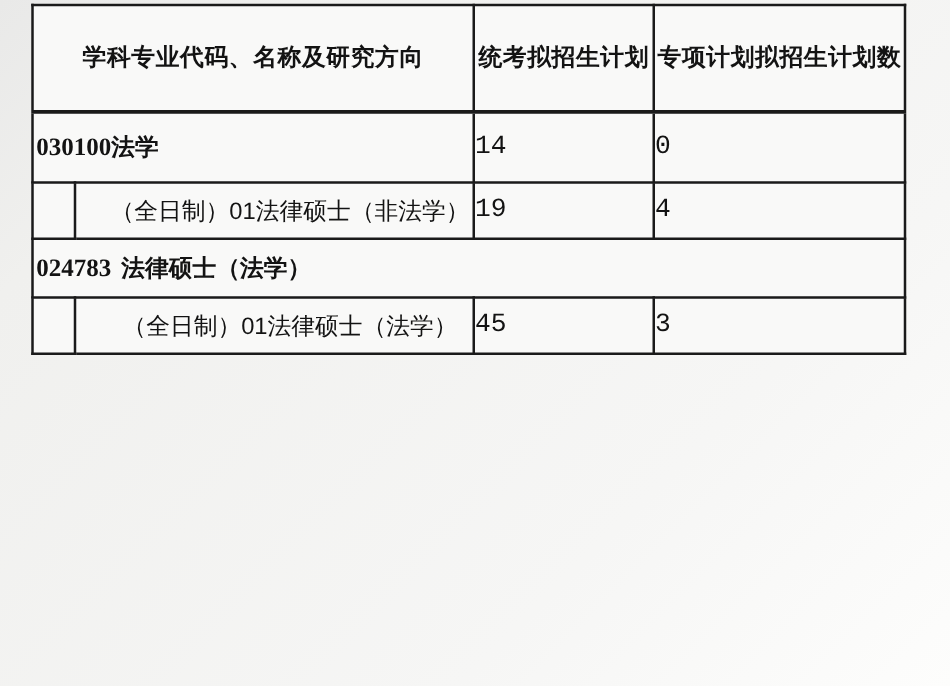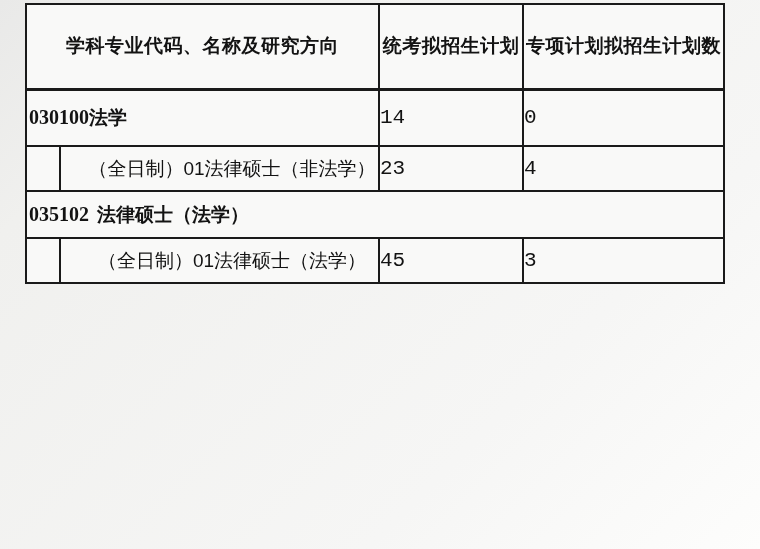--- a/index.html
+++ b/index.html
@@ -76,26 +76,26 @@
       <tr class="code-row">
         <td colspan="2" class="name-cell"><span class="code">030100</span><span class="cname">法学</span></td>
         <td class="num-cell">14</td>
         <td class="num-cell">0</td>
       </tr>
 
 
       <tr class="sub-row">
         <td class="indent-cell"></td>
         <td class="sub-label-cell">（全日制）01法律硕士（非法学）</td>
-        <td class="num-cell">23</td>
+        <td class="num-cell">19</td>
         <td class="num-cell">4</td>
       </tr>
 
       <tr class="group-row">
-        <td colspan="4" class="name-cell"><span class="code">035102</span><span class="cname">法律硕士（法学）</span></td>
+        <td colspan="4" class="name-cell"><span class="code">024783</span><span class="cname">法律硕士（法学）</span></td>
       </tr>
 
       <tr class="sub-row">
         <td class="indent-cell"></td>
         <td class="sub-label-cell">（全日制）01法律硕士（法学）</td>
         <td class="num-cell">45</td>
         <td class="num-cell">3</td>
       </tr>
     </tbody>
   </table>

